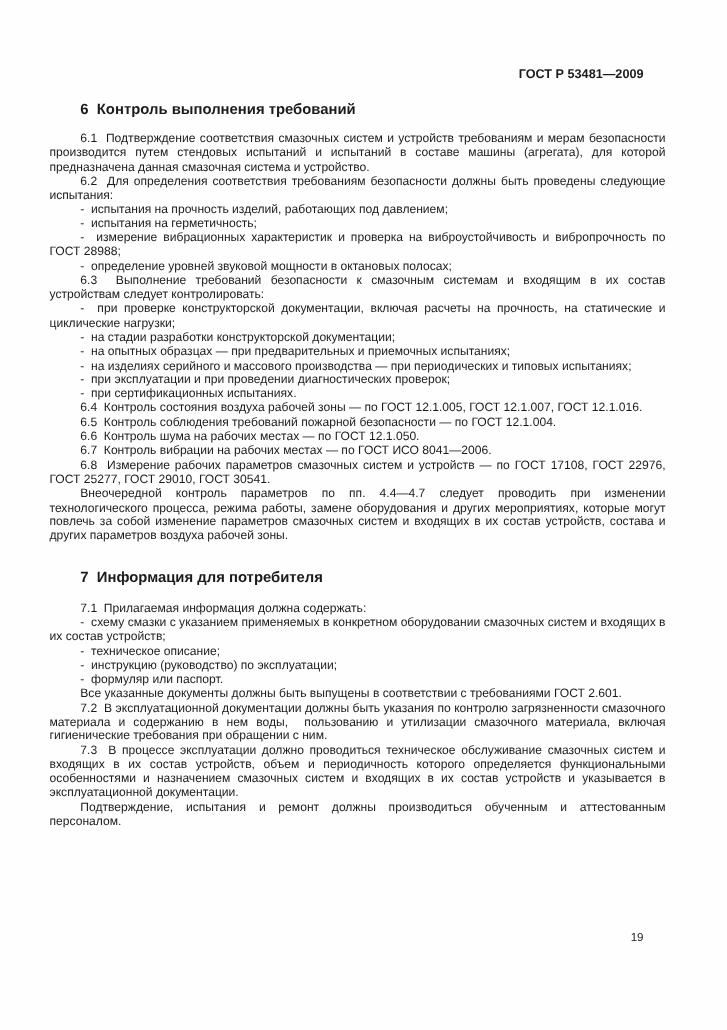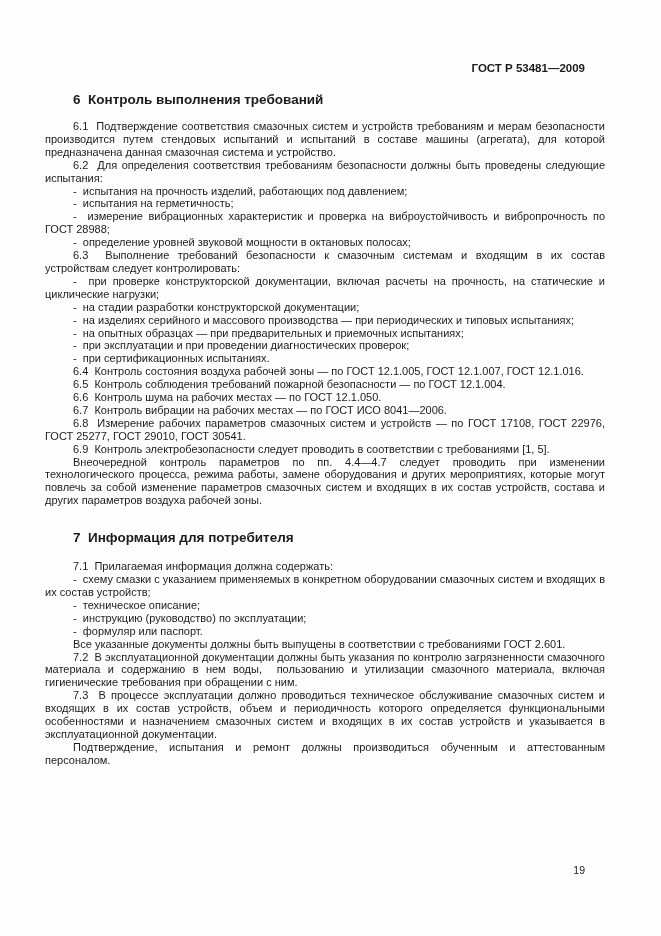--- a/index.html
+++ b/index.html
@@ -44,21 +44,21 @@
   .body-text.second {
     margin-top: 14px;
   }
   .para {
     margin: 0;
     text-indent: 28px;
     text-align: justify;
   }
   .page-number {
     position: absolute;
-    top: 864px;
+    top: 846px;
     right: 76px;
     font-size: 10.5px;
     line-height: 12px;
   }
 </style>
 </head>
 <body>
 
 <div class="page">
 
@@ -69,30 +69,29 @@
   <div class="body-text">
     <p class="para">6.1&nbsp; Подтверждение соответствия смазочных систем и устройств требованиям и мерам безопасности производится путем стендовых испытаний и испытаний в составе машины (агрегата), для которой предназначена данная смазочная система и устройство.</p>
     <p class="para">6.2&nbsp; Для определения соответствия требованиям безопасности должны быть проведены следующие испытания:</p>
     <p class="para">-&nbsp; испытания на прочность изделий, работающих под давлением;</p>
     <p class="para">-&nbsp; испытания на герметичность;</p>
     <p class="para">-&nbsp; измерение вибрационных характеристик и проверка на виброустойчивость и вибропрочность по ГОСТ 28988;</p>
     <p class="para">-&nbsp; определение уровней звуковой мощности в октановых полосах;</p>
     <p class="para">6.3&nbsp; Выполнение требований безопасности к смазочным системам и входящим в их состав устройствам следует контролировать:</p>
     <p class="para">-&nbsp; при проверке конструкторской документации, включая расчеты на прочность, на статические и циклические нагрузки;</p>
     <p class="para">-&nbsp; на стадии разработки конструкторской документации;</p>
+    <p class="para">-&nbsp; на опытных образцах — при предварительных и приемочных испытаниях;</p>
     <p class="para">-&nbsp; на изделиях серийного и массового производства — при периодических и типовых испытаниях;</p>
-    <p class="para">-&nbsp; на опытных образцах — при предварительных и приемочных испытаниях;</p>
     <p class="para">-&nbsp; при эксплуатации и при проведении диагностических проверок;</p>
     <p class="para">-&nbsp; при сертификационных испытаниях.</p>
     <p class="para">6.4&nbsp; Контроль состояния воздуха рабочей зоны — по ГОСТ 12.1.005, ГОСТ 12.1.007, ГОСТ 12.1.016.</p>
     <p class="para">6.5&nbsp; Контроль соблюдения требований пожарной безопасности — по ГОСТ 12.1.004.</p>
     <p class="para">6.6&nbsp; Контроль шума на рабочих местах — по ГОСТ 12.1.050.</p>
     <p class="para">6.7&nbsp; Контроль вибрации на рабочих местах — по ГОСТ ИСО 8041—2006.</p>
     <p class="para">6.8&nbsp; Измерение рабочих параметров смазочных систем и устройств — по ГОСТ 17108, ГОСТ 22976, ГОСТ 25277, ГОСТ 29010, ГОСТ 30541.</p>
-    <p class="para">6.9&nbsp; Контроль электробезопасности следует проводить в соответствии с требованиями [1, 5].</p>
     <p class="para">Внеочередной контроль параметров по пп. 4.4—4.7 следует проводить при изменении технологического процесса, режима работы, замене оборудования и других мероприятиях, которые могут повлечь за собой изменение параметров смазочных систем и входящих в их состав устройств, состава и других параметров воздуха рабочей зоны.</p>
   </div>
 
   <h1 class="sec-heading h7">7&nbsp; Информация для потребителя</h1>
 
   <div class="body-text second">
     <p class="para">7.1&nbsp; Прилагаемая информация должна содержать:</p>
     <p class="para">-&nbsp; схему смазки с указанием применяемых в конкретном оборудовании смазочных систем и входящих в их состав устройств;</p>
     <p class="para">-&nbsp; техническое описание;</p>
     <p class="para">-&nbsp; инструкцию (руководство) по эксплуатации;</p>

